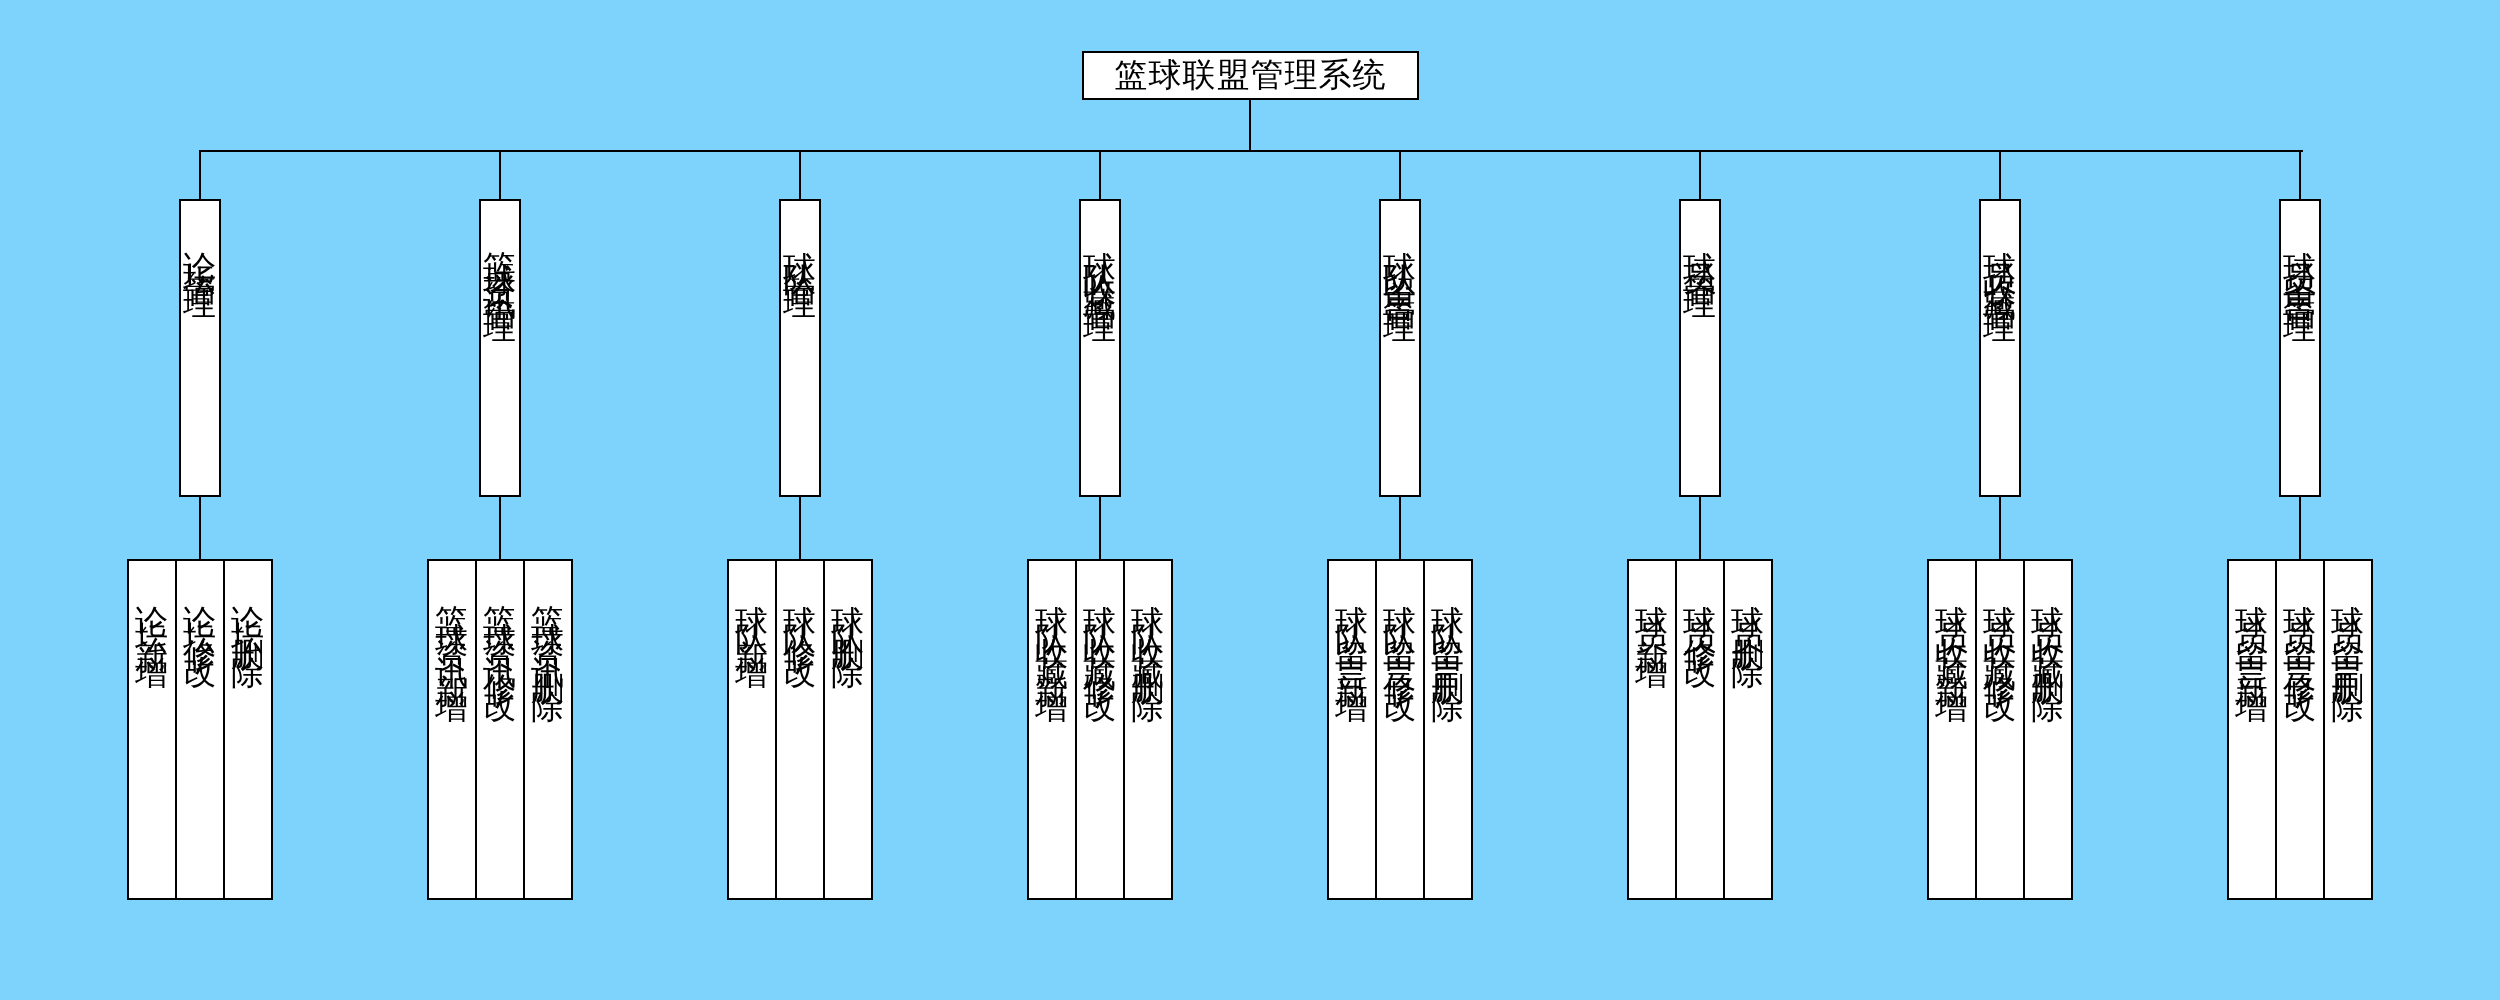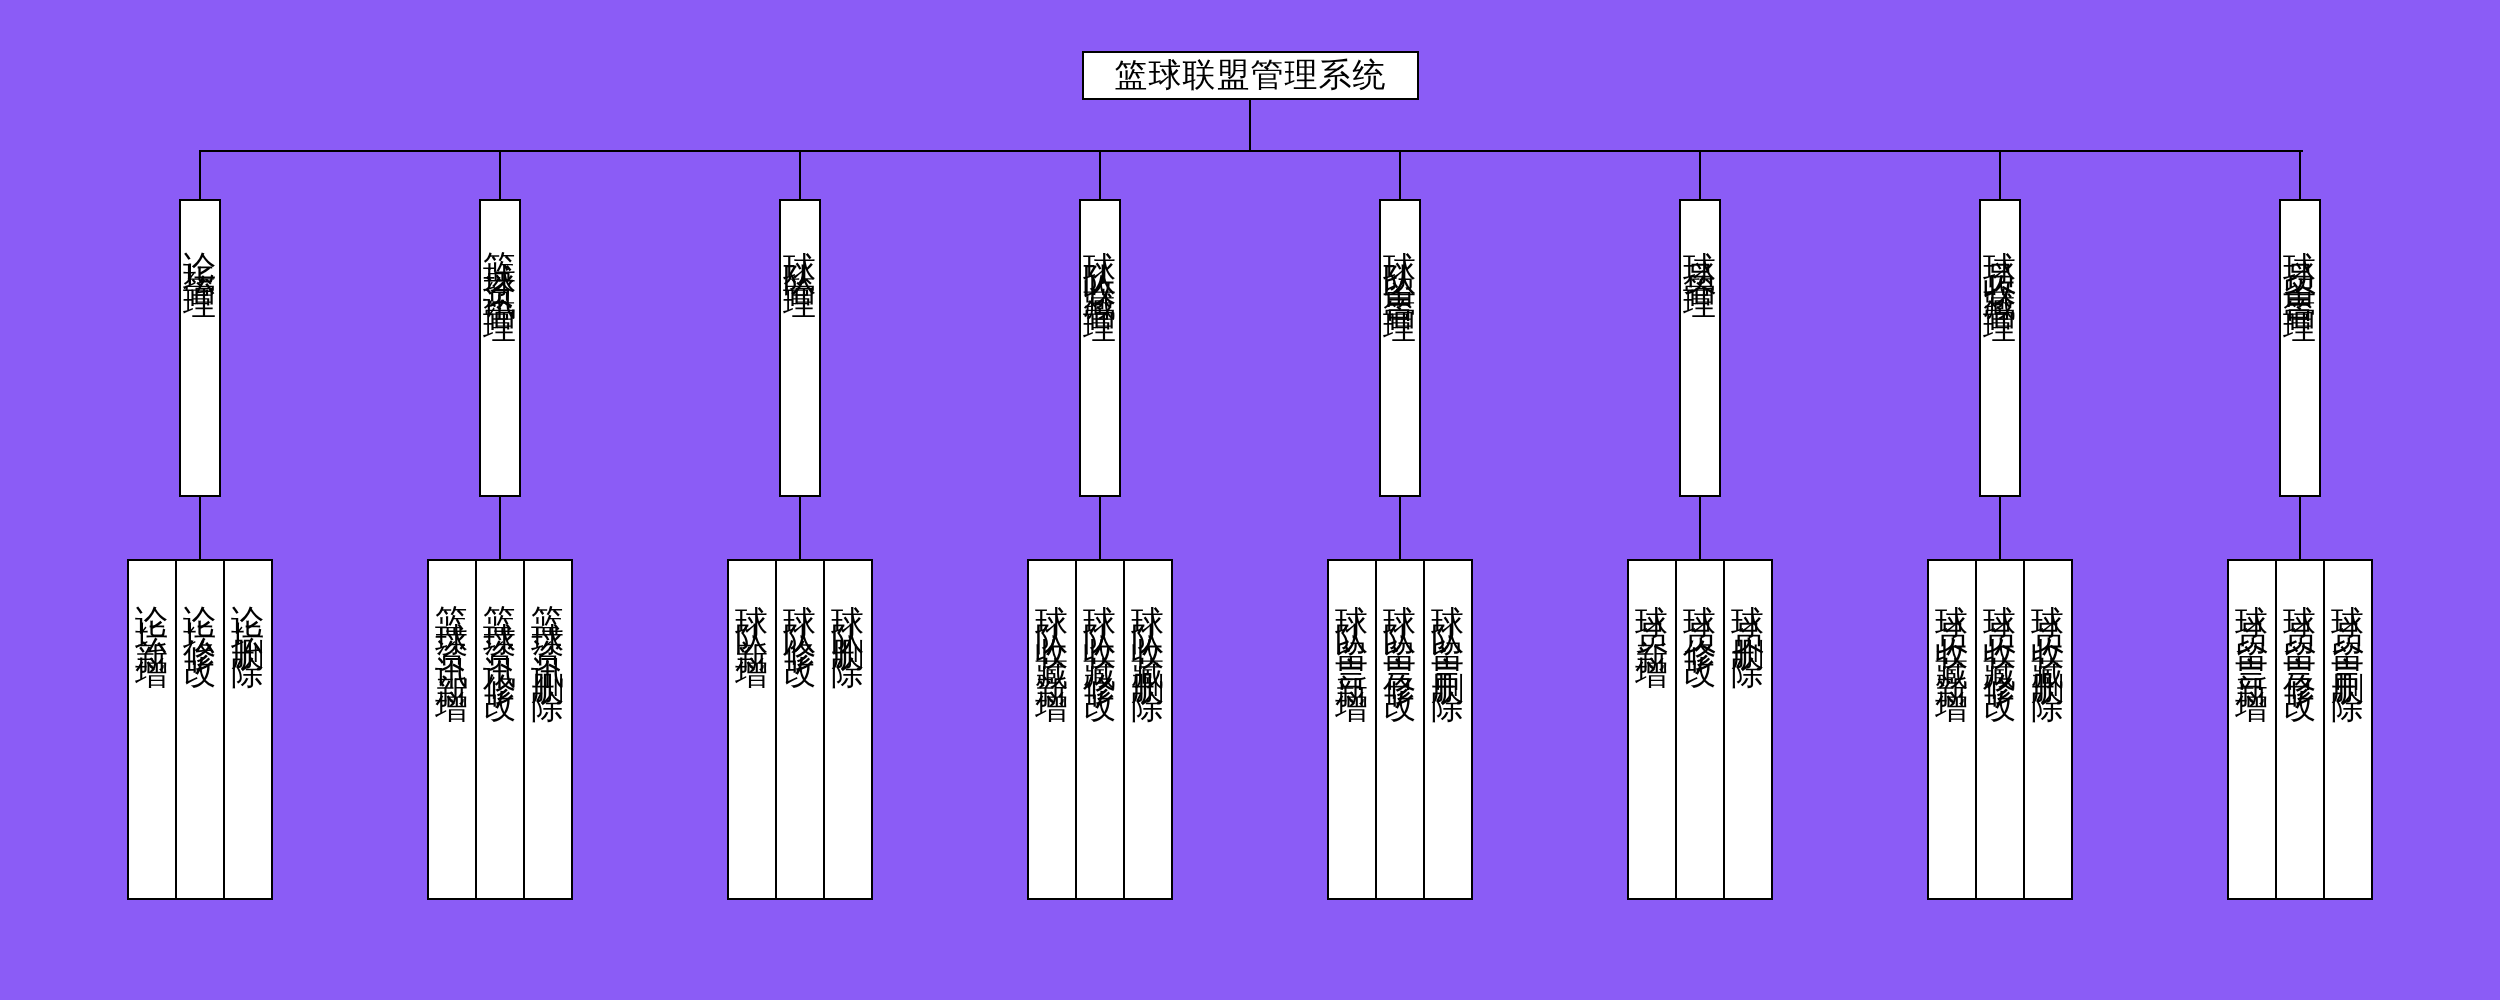--- a/index.html
+++ b/index.html
@@ -1,17 +1,17 @@
 <!DOCTYPE html>
 <html><head>
 <meta charset="utf-8">
 <style>
   * { margin:0; padding:0; box-sizing:border-box; }
   body { background:#ffffff; font-family:"Liberation Sans", sans-serif; color:#000; }
-  .canvas { position:relative; width:2500px; height:1000px; background:#8b5cf6; overflow:hidden; }
+  .canvas { position:relative; width:2500px; height:1000px; background:#7dd3fc; overflow:hidden; }
 
   
   .root-box {
     position:absolute; left:1082px; top:51px; width:337px; height:49px;
     border:2px solid #000; background:#fff;
     display:flex; align-items:center; justify-content:center;
     font-size:33px; letter-spacing:1px; white-space:nowrap;
   }
 
   

